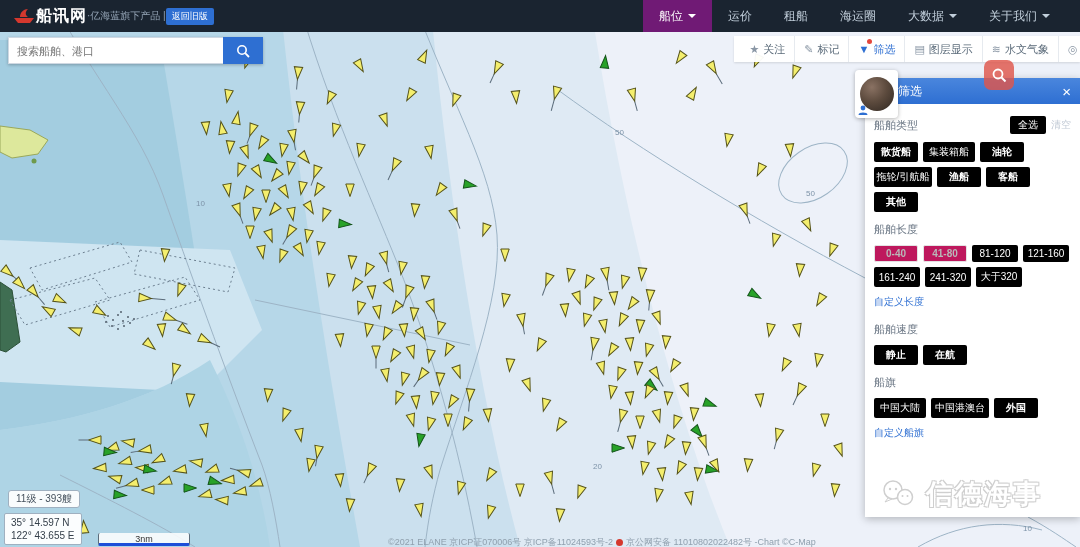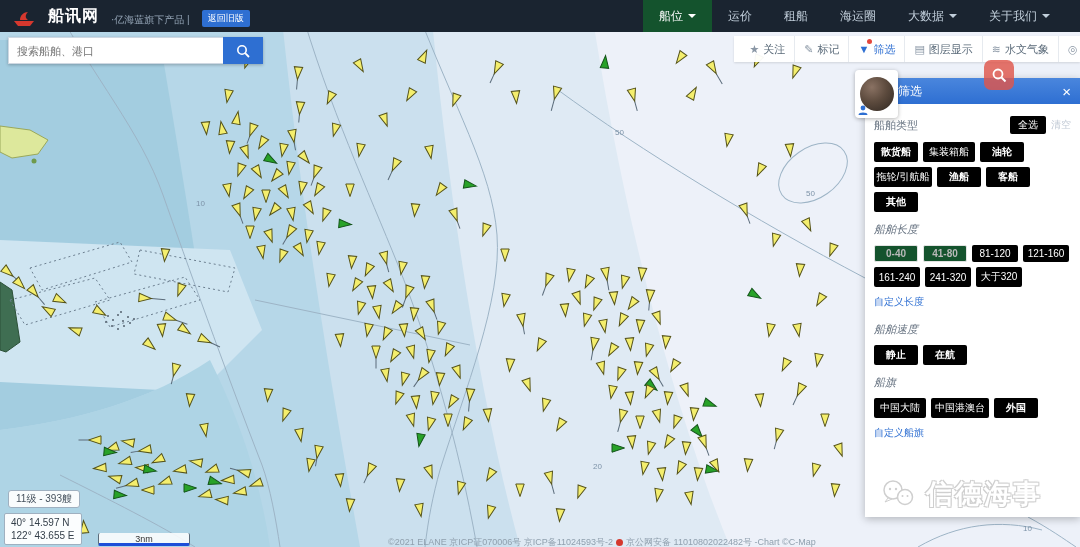--- a/index.html
+++ b/index.html
@@ -1,26 +1,26 @@
 <!DOCTYPE html>
 <html><head>
 <meta charset="utf-8">
 <style>
   * { box-sizing: border-box; margin: 0; padding: 0; }
   html,body { width:1080px; height:547px; overflow:hidden; font-family:"Liberation Sans","DejaVu Sans",sans-serif; background:#eaeff8; position:relative; }
 
   
   .navbar { position:absolute; top:0; left:0; width:1080px; height:32px; background:#1a2430; z-index:50; display:flex; align-items:center; justify-content:space-between; padding:0 14px 0 12px; }
-  .nav-left { display:flex; align-items:flex-end; gap:12px; }
+  .nav-left { display:flex; align-items:center; gap:0; }
   .logo-name { color:#fff; font-size:16px; font-weight:bold; letter-spacing:1px; }
   .logo-sub { color:#93a3b4; font-size:10px; }
   .nav-badge { background:#2e6fd2; color:#fff; font-size:9px; padding:2px 6px; border-radius:2px; cursor:pointer; }
   .nav-menu { display:flex; align-items:center; height:32px; }
   .nav-item { color:#c2cfdb; font-size:12px; padding:0 16px; height:32px; line-height:32px; cursor:pointer; display:flex; align-items:center; gap:5px; }
-  .nav-item.active { background:#14532d; color:#fff;margin-left:40px; }
+  .nav-item.active { background:#701a75; color:#fff;margin-left:40px; }
   .chev { width:0; height:0; border-left:4px solid transparent; border-right:4px solid transparent; border-top:4px solid #c2cfdb; display:inline-block; }
   .nav-item.active .chev { border-top-color:#fff; }
 
   
   .searchbox { position:absolute; top:37px; left:8px; width:255px; height:27px; display:flex; z-index:40; box-shadow:0 1px 3px rgba(0,0,0,.25); }
   .searchbox input { flex:1; border:1px solid #cfd8e2; border-right:none; font-size:11px; padding:0 8px; color:#333; outline:none; }
   .search-btn { width:40px; background:#2e6fd2; border:none; cursor:pointer; display:flex; align-items:center; justify-content:center; }
 
   
   .toolbar { position:absolute; top:36px; right:0; height:26px; background:rgba(255,255,255,.96); z-index:40; display:flex; align-items:center; padding-left:6px; box-shadow:0 1px 2px rgba(0,0,0,.12); }
@@ -42,23 +42,23 @@
   .panel-close { font-size:15px; cursor:pointer; line-height:1; }
   .panel-body { padding:8px 9px; }
   .sect-row { display:flex; align-items:center; justify-content:space-between; margin:4px 0 8px; }
   .sect-label { font-size:11px; color:#6a7684; }
   .mini-btns { display:flex; gap:5px; align-items:center; }
   .btn { background:#000000; color:#fff; font-size:10px; border:none; border-radius:2px; padding:3px 0; text-align:center; cursor:pointer; white-space:nowrap; }
   .btn-mini { padding:2px 8px; }
   .btn-clear { background:none; color:#c3cbd6; border:none; font-size:10px; cursor:pointer; }
   .btn-grid { display:flex; flex-wrap:wrap; gap:5px; margin-bottom:10px; }
   .w44{width:44px;font-weight:bold;} .w46{width:46px;} .w52{width:52px;} .w58{width:58px;}
-  .btn.disabled { background:#14532d; color:#b9b9b9; border:1px solid #e3e3e3; padding:2px 0; }
+  .btn.disabled { background:#be185d; color:#b9b9b9; border:1px solid #e3e3e3; padding:2px 0; }
   .link-btn { background:none; border:none; color:#2e6fd2; font-size:10px; cursor:pointer; padding:3px 0; }
-  .sect-title { font-size:11px; color:#6a7684; margin:6px 0 8px;font-style:italic; }
+  .sect-title { font-size:11px; color:#6a7684; margin:6px 0 8px; }
 
   
   .avatar-card { position:absolute; top:-8px; left:-10px; width:43px; height:48px; background:#fff; border-radius:4px; box-shadow:0 1px 4px rgba(0,0,0,.3); display:flex; align-items:center; justify-content:center; }
   .avatar { width:34px; height:34px; border-radius:50%; background:radial-gradient(circle at 35% 30%, #8a7263 0%, #5d4b3e 45%, #2e2620 100%); cursor:pointer; }
   .avatar-badge { position:absolute; left:2px; bottom:2px; }
 
   
   .hl-annotation { position:absolute; top:60px; left:984px; width:30px; height:30px; background:rgba(223,85,74,.82); border-radius:7px; z-index:60; display:flex; align-items:center; justify-content:center; }
 
   
@@ -1079,21 +1079,21 @@
 
 <div class="hl-annotation">
   <svg width="16" height="16" viewBox="0 0 16 16">
     <circle cx="7" cy="7" r="4.5" fill="none" stroke="#fff" stroke-width="1.8"></circle>
     <line x1="10.5" y1="10.5" x2="14.5" y2="14.5" stroke="#fff" stroke-width="2"></line>
   </svg>
 </div>
 
 <div class="zoom-badge">11级 - 393艘</div>
 <div class="coords-box">
-  <div>40° 14.597 N</div>
+  <div>35° 14.597 N</div>
   <div>122° 43.655 E</div>
 </div>
 <div class="scale-box">3nm</div>
 
 <div class="copyright">
   <span>©2021 ELANE  京ICP证070006号  京ICP备11024593号-2</span>
   <span class="red-dot"></span>
   <span>京公网安备 11010802022482号  -Chart ©C-Map</span>
 </div>
 

